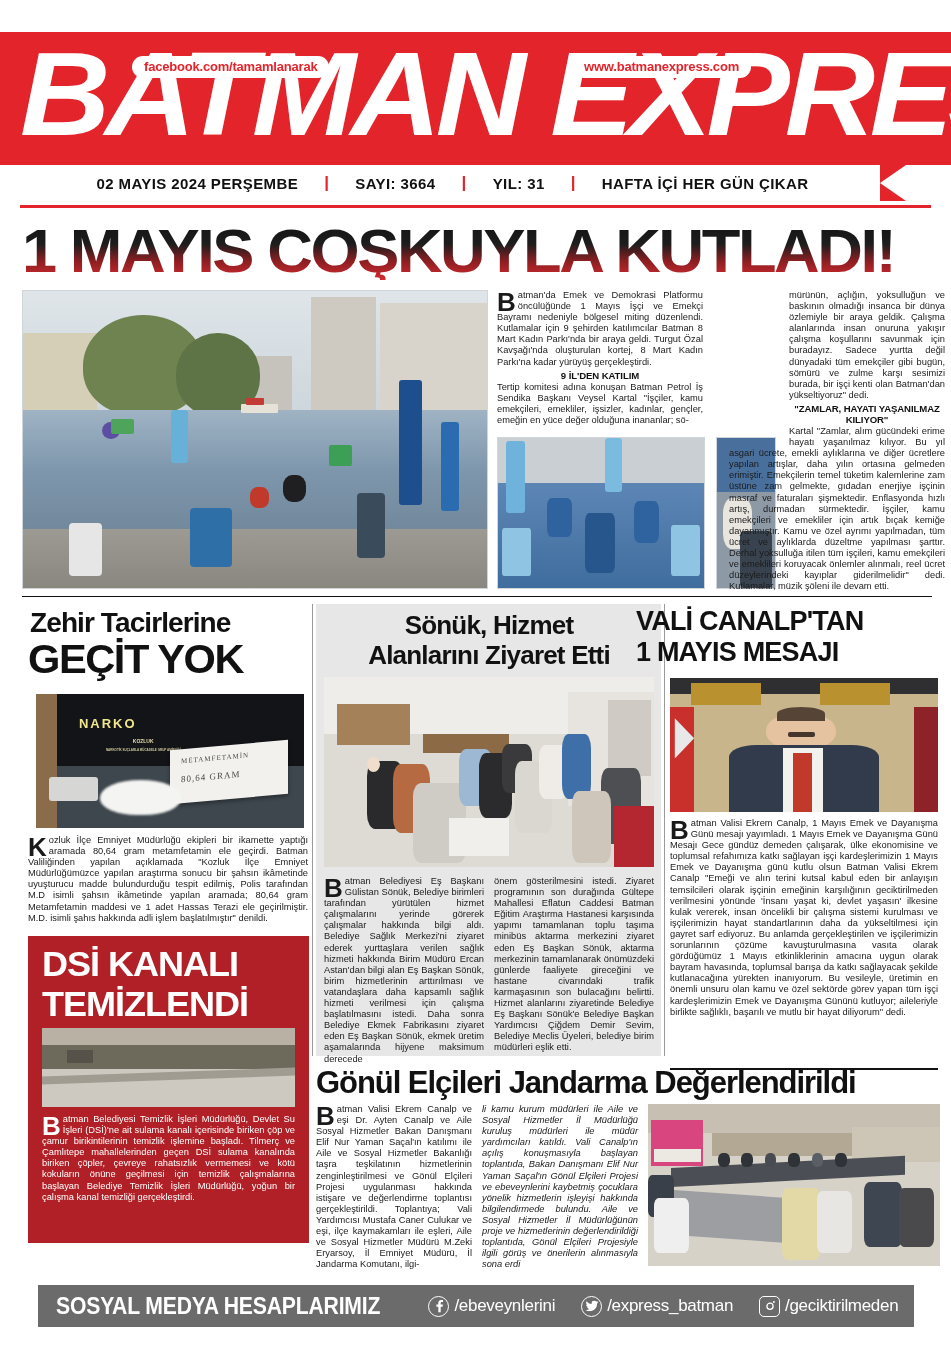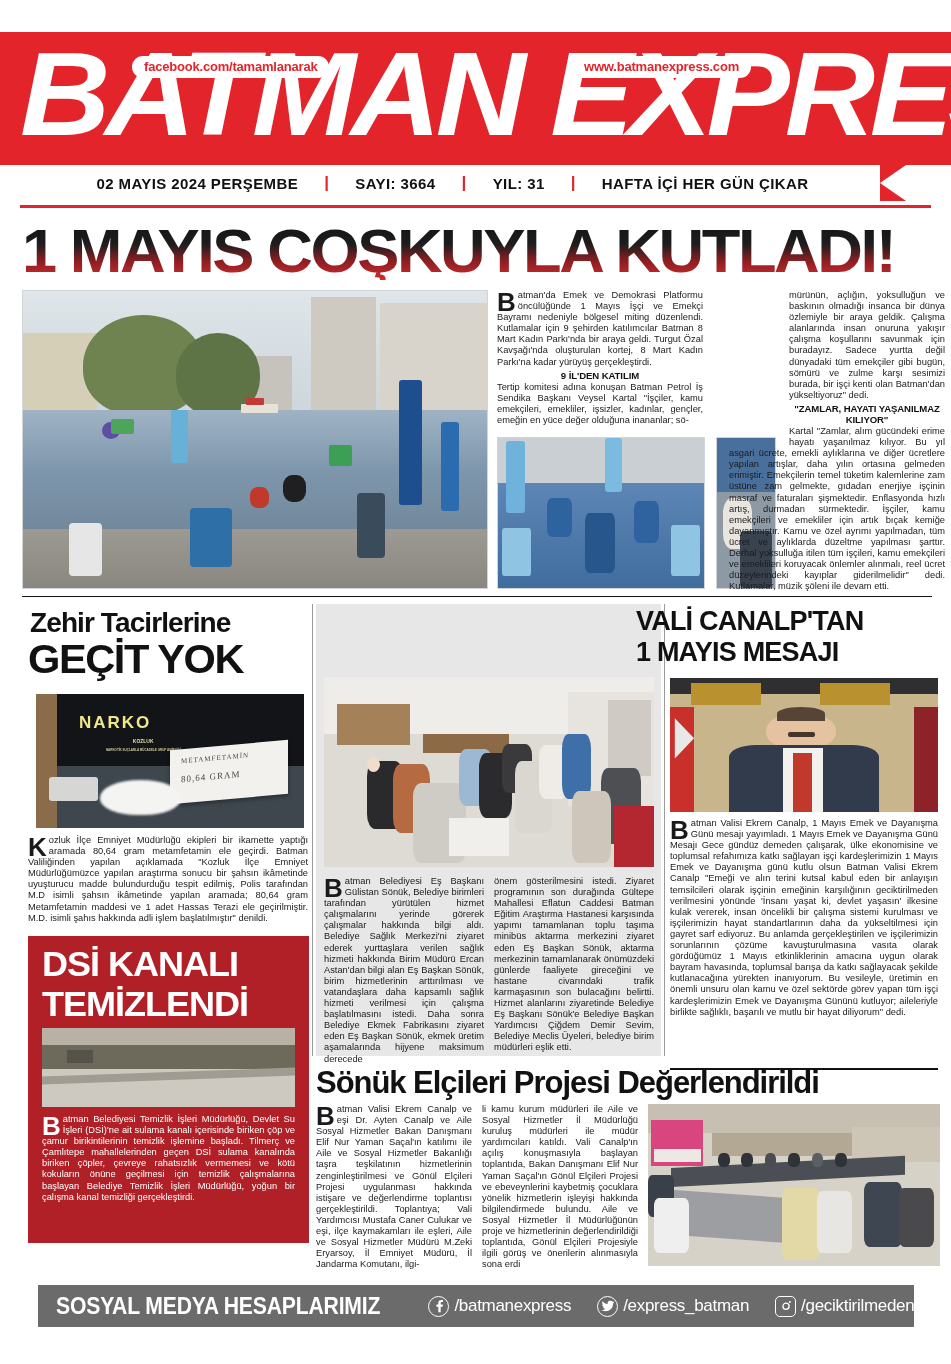--- a/index.html
+++ b/index.html
@@ -170,21 +170,21 @@
 
   
   .gonul-rule{position:absolute;left:670px;top:1068px;width:268px;height:2px;background:#111;}
   .gonul-h{
     position:absolute;left:316px;top:1066px;width:626px;
     font-weight:bold;font-size:31px;line-height:34px;letter-spacing:-1.05px;color:#111;
     white-space:nowrap;
     transform:scaleX(1.0);transform-origin:left top;
   }
   .gonul-c1{position:absolute;left:316px;top:1104px;width:156px;}
-  .gonul-c2{position:absolute;left:482px;top:1104px;width:156px;}
+  .gonul-c2{position:absolute;left:482px;top:1104px;width:156px;font-style:italic;}
   .gonul-photo{
     position:absolute;left:648px;top:1104px;width:292px;height:162px;
     overflow:hidden;background:#b7b0a4;
   }
 
   
   .footer{
     position:absolute;left:38px;top:1285px;width:876px;height:42px;
     background:#6b6b6b;display:flex;align-items:center;
   }
@@ -321,21 +321,21 @@
   <div class="sep-v" style="left:312px;top:604px;height:452px;"></div>
   <div class="sep-v" style="left:664px;top:604px;height:452px;"></div>
 
   <div class="zehir-h1">Zehir Tacirlerine</div>
   <div class="zehir-h2">GEÇİT YOK</div>
   <div class="zehir-photo">
     <div class="ph">
       <div style="position:absolute;left:0;top:0;width:8%;height:100%;background:#8a6b4a;"></div>
       <div style="position:absolute;left:8%;top:0;width:92%;height:56%;background:#121417;"></div>
       <div style="position:absolute;left:8%;top:54%;width:92%;height:46%;background:#3e474e;"></div>
-      <div style="position:absolute;left:16%;top:14%;width:46%;height:16%;color:#f0e68c;font-weight:bold;font-size:17px;letter-spacing:2px;display:flex;align-items:center;">NARKO</div>
+      <div style="position:absolute;left:16%;top:14%;width:46%;height:16%;color:#f0e68c;font-weight:bold;font-size:13px;letter-spacing:2px;display:flex;align-items:center;">NARKO</div>
       <div style="position:absolute;left:26%;top:33%;width:28%;height:8%;color:#e7dfae;font-weight:bold;font-size:5px;text-align:center;">KOZLUK</div>
       <div style="position:absolute;left:15%;top:40%;width:50%;height:7%;color:#cfc79a;font-weight:bold;font-size:3px;text-align:center;">NARKOTİK SUÇLARLA MÜCADELE GRUP AMİRLİĞİ</div>
       <div style="position:absolute;left:50%;top:38%;width:44%;height:40%;background:#f2f1ee;transform:skewY(-5deg);box-shadow:0 2px 4px rgba(0,0,0,.4);"></div>
       <div style="position:absolute;left:54%;top:44%;width:36%;height:9%;color:#4a4a48;font-size:7px;letter-spacing:1px;transform:skewY(-5deg);font-family:'Liberation Serif',serif;">METAMFETAMİN</div>
       <div style="position:absolute;left:54%;top:57%;width:36%;height:9%;color:#4a4a48;font-size:9px;letter-spacing:1px;transform:skewY(-5deg);font-family:'Liberation Serif',serif;">80,64 GRAM</div>
       <div style="position:absolute;left:24%;top:64%;width:30%;height:26%;background:#f4f4f2;border-radius:50% 50% 46% 46%;filter:blur(1px);"></div>
       <div style="position:absolute;left:5%;top:62%;width:18%;height:18%;background:#d6d6d4;border-radius:3px;"></div>
     </div>
   </div>
   <div class="zehir-txt body-txt dropcap">Kozluk İlçe Emniyet Müdürlüğü ekipleri bir ikamette yaptığı aramada 80,64 gram metamfetamin ele geçirdi. Batman Valiliğinden yapılan açıklamada "Kozluk İlçe Emniyet Müdürlüğümüzce yapılan araştırma sonucu bir şahsın ikâmetinde uyuşturucu madde bulundurduğu tespit edilmiş, Polis tarafından M.D isimli şahsın ikâmetinde yapılan aramada; 80,64 gram Metamfetamin maddesi ve 1 adet Hassas Terazi ele geçirilmiştir. M.D. isimli şahıs hakkında adli işlem başlatılmıştır" denildi.</div>
@@ -354,20 +354,22 @@
         <div style="position:absolute;left:10%;top:28%;width:10%;height:16%;background:#55524a;"></div>
       </div>
     </div>
     <div class="dsi-txt">
       <div class="body-txt dropcap">Batman Belediyesi Temizlik İşleri Müdürlüğü, Devlet Su İşleri (DSİ)'ne ait sulama kanalı içerisinde biriken çöp ve çamur birikintilerinin temizlik işlemine başladı. Tilmerç ve Çamlıtepe mahallelerinden geçen DSİ sulama kanalında biriken çöpler, çevreye rahatsızlık vermemesi ve kötü kokuların önüne geçilmesi için temizlik çalışmalarına başlayan Belediye Temizlik İşleri Müdürlüğü, yoğun bir çalışma kanal temizliği gerçekleştirdi.</div>
     </div>
   </div>
 
   <div class="sonuk-panel">
     <div class="sonuk-h">
+      <div>Sönük, Hizmet</div>
+      <div>Alanlarını Ziyaret Etti</div>
     </div>
     <div class="sonuk-photo">
       <div class="ph">
         <div style="position:absolute;left:0;top:0;width:100%;height:100%;background:#dedbd5;"></div>
         <div style="position:absolute;left:0;top:0;width:100%;height:30%;background:#efedea;"></div>
         <div style="position:absolute;left:4%;top:14%;width:22%;height:22%;background:#a5815a;"></div>
         <div style="position:absolute;left:30%;top:30%;width:26%;height:10%;background:#8c6a45;"></div>
         <div style="position:absolute;left:74%;top:8%;width:26%;height:60%;background:#e7e4df;"></div>
         <div style="position:absolute;left:86%;top:12%;width:13%;height:40%;background:#cfcbc4;"></div>
         <div class="dot" style="left:13%;top:44%;width:11%;height:36%;background:#2a2a2c;border-radius:22%;"></div>
@@ -409,21 +411,21 @@
       <div class="dot" style="left:40%;top:22%;width:18%;height:10%;background:#564536;border-radius:50% 50% 0 0;"></div>
       <div class="dot" style="left:44%;top:40%;width:10%;height:4%;background:#45352a;border-radius:2px;"></div>
       <div style="position:absolute;left:22%;top:50%;width:56%;height:50%;background:#313b4c;border-radius:18% 18% 0 0;"></div>
       <div style="position:absolute;left:42%;top:52%;width:15%;height:48%;background:#f2f1ee;"></div>
       <div style="position:absolute;left:46%;top:56%;width:7%;height:44%;background:#c0392b;"></div>
     </div>
   </div>
   <div class="vali-txt body-txt dropcap">Batman Valisi Ekrem Canalp, 1 Mayıs Emek ve Dayanışma Günü mesajı yayımladı. 1 Mayıs Emek ve Dayanışma Günü Mesajı Gece gündüz demeden çalışarak, ülke ekonomisine ve toplumsal refahımıza katkı sağlayan işçi kardeşlerimizin 1 Mayıs Emek ve Dayanışma günü kutlu olsun Batman Valisi Ekrem Canalp "Emeği ve alın terini kutsal kabul eden bir anlayışın temsilcileri olarak işçinin emeğinin karşılığının geciktirilmeden verilmesini yönünde 'İnsanı yaşat ki, devlet yaşasın' ilkesine kulak vererek, insan öncelikli bir çalışma sistemi kurulması ve işçilerimizin hayat standartlarının daha da yükseltilmesi için gayret sarf ediyoruz. Bu anlamda gerçekleştirilen ve işçilerimizin sorunlarının çözüme kavuşturulmasına vasıta olarak gördüğümüz 1 Mayıs etkinliklerinin amacına uygun olarak bayram havasında, toplumsal barışa da katkı sağlayacak şekilde kutlanacağına yürekten inanıyorum. Bu vesileyle, üretimin en önemli unsuru olan kamu ve özel sektörde görev yapan tüm işçi kardeşlerimizin Emek ve Dayanışma Gününü kutluyor; aileleriyle birlikte sağlıklı, başarılı ve mutlu bir hayat diliyorum" dedi.</div>
 
   <div class="gonul-rule"></div>
-  <div class="gonul-h">Sönük Elçileri Projesi Değerlendirildi</div>
+  <div class="gonul-h">Gönül Elçileri Jandarma Değerlendirildi</div>
   <div class="gonul-c1 body-txt dropcap">Batman Valisi Ekrem Canalp ve eşi Dr. Ayten Canalp ve Aile Sosyal Hizmetler Bakan Danışmanı Elif Nur Yaman Saçal'ın katılımı ile Aile ve Sosyal Hizmetler Bakanlığı taşra teşkilatının hizmetlerinin zenginleştirilmesi ve Gönül Elçileri Projesi uygulanması hakkında istişare ve değerlendirme toplantısı gerçekleştirildi. Toplantıya; Vali Yardımcısı Mustafa Caner Culukar ve eşi, ilçe kaymakamları ile eşleri, Aile ve Sosyal Hizmetler Müdürü M.Zeki Eryarsoy, İl Emniyet Müdürü, İl Jandarma Komutanı, ilgi-</div>
   <div class="gonul-c2 body-txt">li kamu kurum müdürleri ile Aile ve Sosyal Hizmetler İl Müdürlüğü kuruluş müdürleri ile müdür yardımcıları katıldı. Vali Canalp'ın açılış konuşmasıyla başlayan toplantıda, Bakan Danışmanı Elif Nur Yaman Saçal'ın Gönül Elçileri Projesi ve ebeveynlerini kaybetmiş çocuklara yönelik hizmetlerin işleyişi hakkında bilgilendirmede bulundu. Aile ve Sosyal Hizmetler İl Müdürlüğünün proje ve hizmetlerinin değerlendirildiği toplantıda, Gönül Elçileri Projesiyle ilgili görüş ve önerilerin alınmasıyla sona erdi</div>
   <div class="gonul-photo">
     <div class="ph">
       <div style="position:absolute;left:0;top:0;width:100%;height:100%;background:#d7d2c8;"></div>
       <div style="position:absolute;left:0;top:0;width:100%;height:18%;background:#c7bfb1;"></div>
       <div style="position:absolute;left:1%;top:10%;width:18%;height:28%;background:#d9457f;"></div>
       <div style="position:absolute;left:2%;top:28%;width:16%;height:8%;background:#ece9e3;"></div>
       <div style="position:absolute;left:22%;top:18%;width:48%;height:14%;background:#b2a893;"></div>
       <div style="position:absolute;left:70%;top:14%;width:30%;height:22%;background:#cdc6b7;"></div>
@@ -446,21 +448,21 @@
 
   <div class="footer">
     <div class="footer-title">SOSYAL MEDYA HESAPLARIMIZ</div>
 
     <div class="social">
       <span class="sicon circle">
         <svg width="11" height="13" viewBox="0 0 11 13" aria-hidden="true">
           <path d="M7.2 13V7.3h1.9l.3-2.2H7.2V3.7c0-.6.2-1.1 1.1-1.1h1.2V.6C9.2.5 8.5.5 7.7.5 6 .5 4.8 1.5 4.8 3.4v1.7H2.9v2.2h1.9V13z" fill="#fff"></path>
         </svg>
       </span>
-      <span>/batmanexpress</span>
+      <span>/ebeveynlerini</span>
     </div>
 
     <div class="social">
       <span class="sicon circle">
         <svg width="13" height="11" viewBox="0 0 13 11" aria-hidden="true">
           <path d="M12.8 1.3c-.5.2-1 .4-1.5.4.5-.3.9-.8 1.1-1.4-.5.3-1.1.5-1.7.7C10.2.4 9.5.1 8.7.1 7.3.1 6.1 1.3 6.1 2.8c0 .2 0 .4.1.6C4 3.3 2.2 2.3 1 .7.7 1.1.6 1.6.6 2.1c0 .9.5 1.7 1.2 2.2-.4 0-.8-.1-1.2-.3 0 1.3.9 2.4 2.1 2.6-.2.1-.5.1-.7.1-.2 0-.3 0-.5-.1.3 1.1 1.3 1.8 2.4 1.9-.9.7-2 1.1-3.2 1.1H0c1.2.8 2.6 1.2 4.1 1.2 4.9 0 7.5-4 7.5-7.5v-.3c.5-.4 1-.9 1.2-1.4z" fill="#fff"></path>
         </svg>
       </span>
       <span>/express_batman</span>
     </div>

